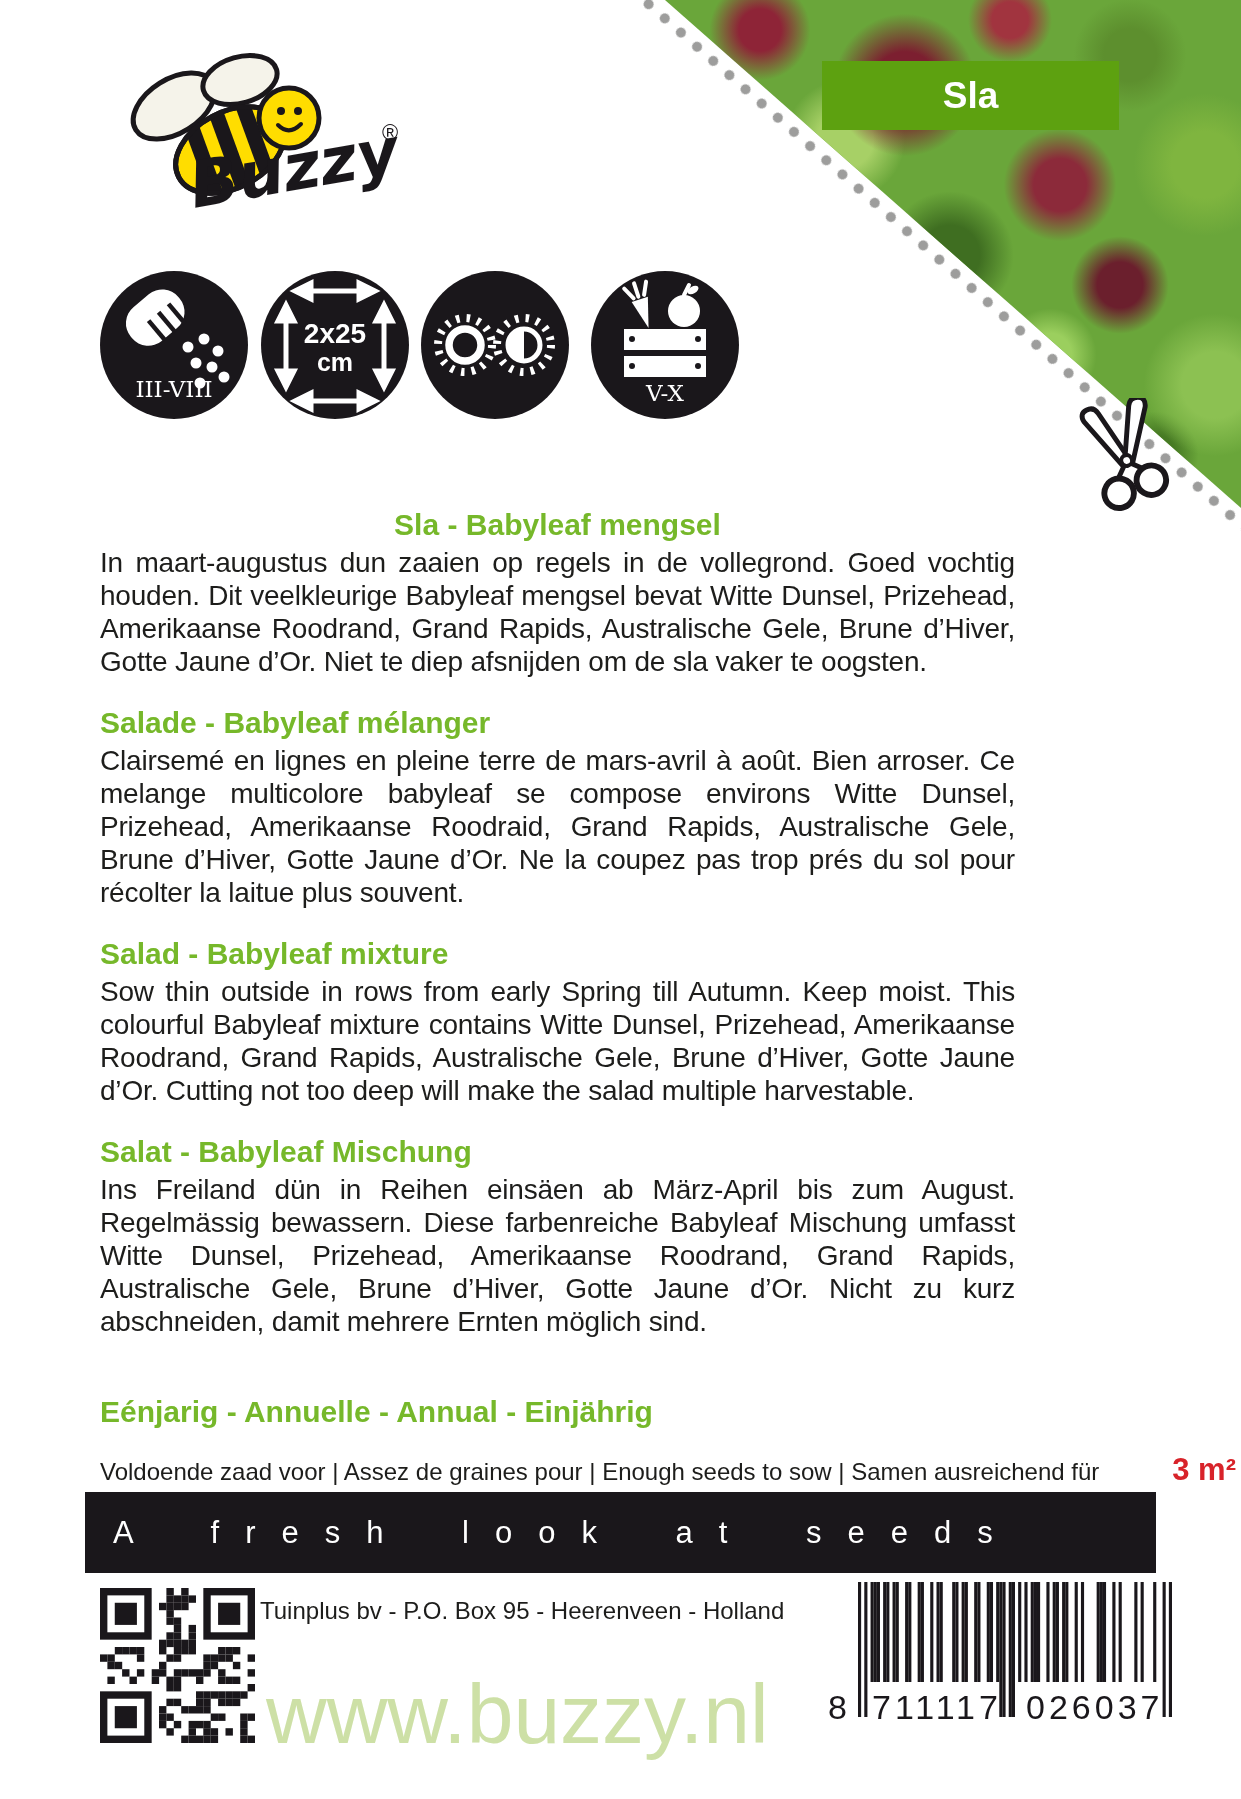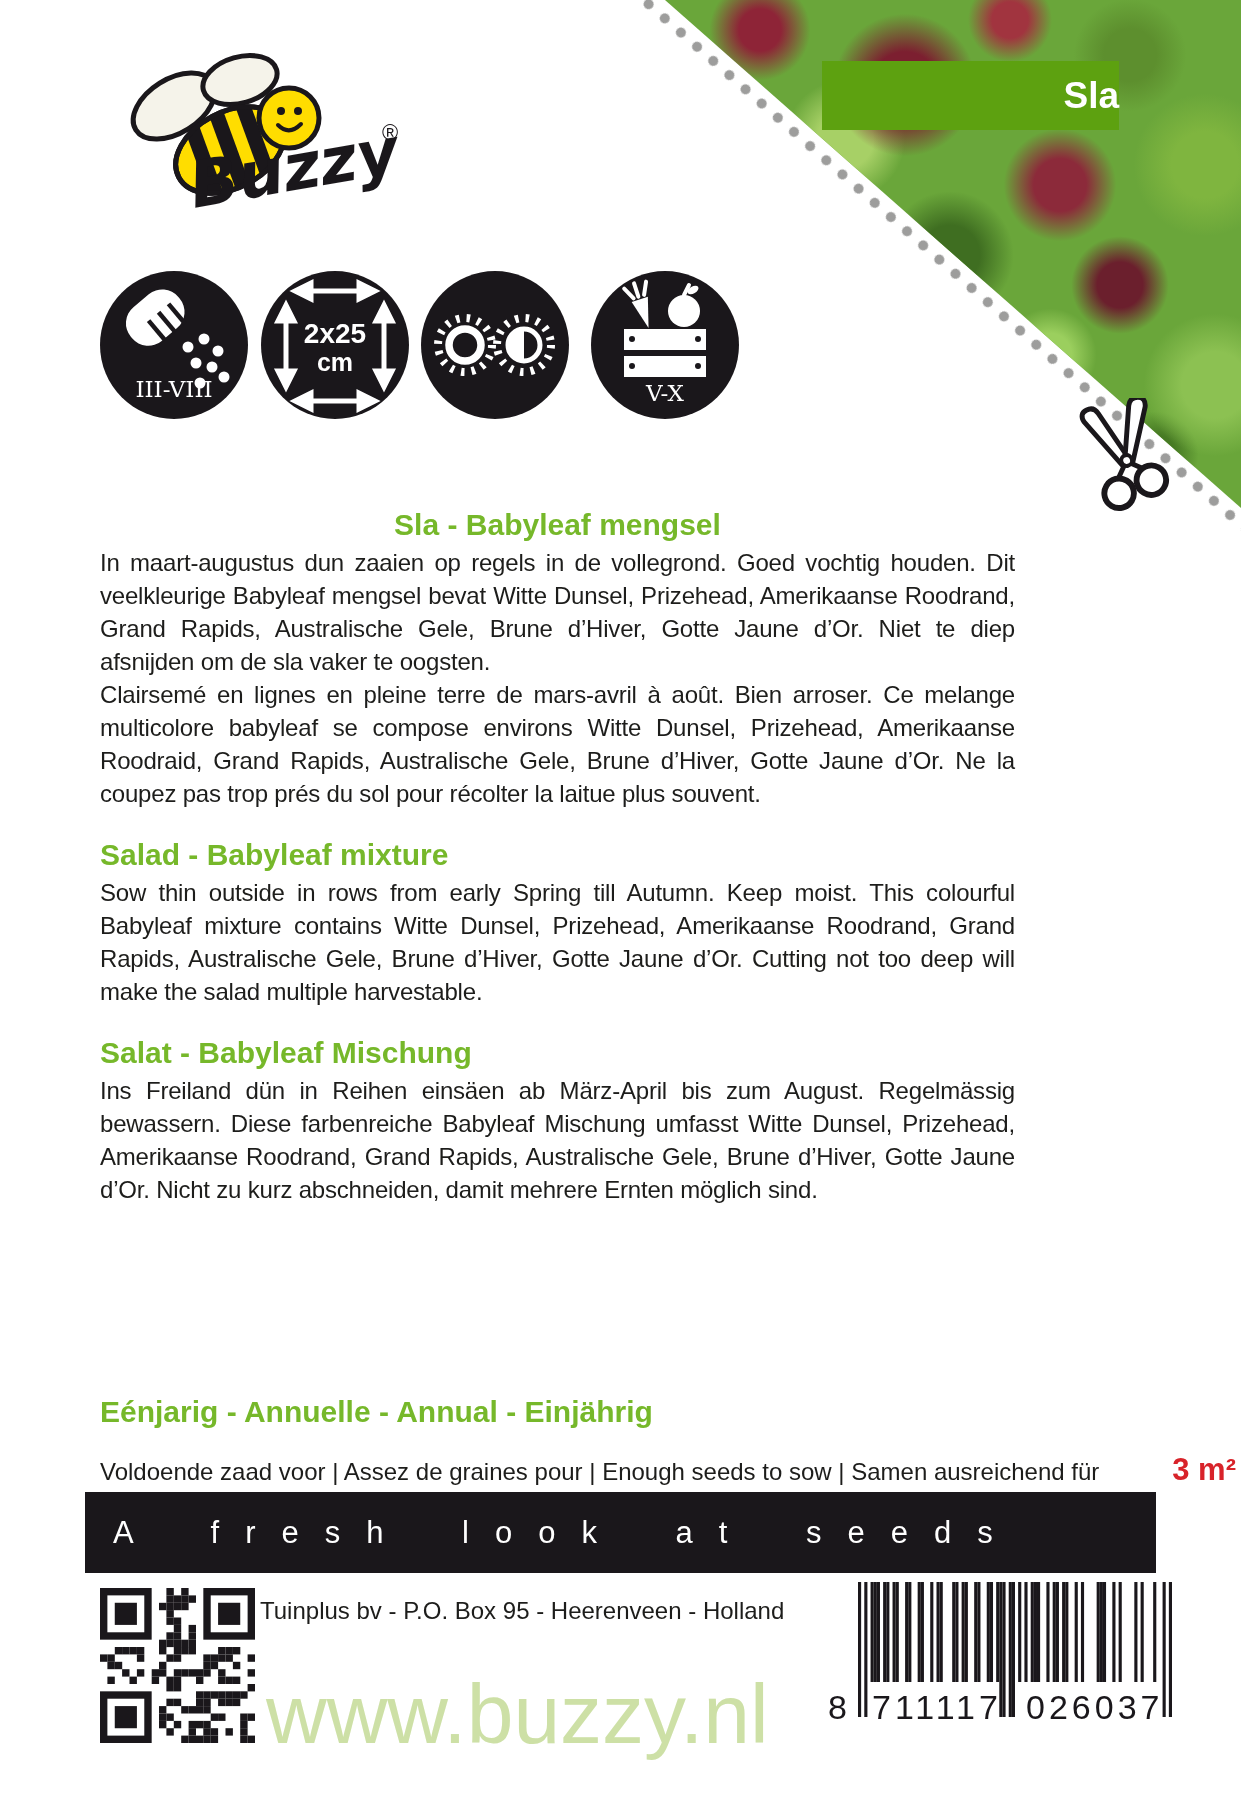--- a/index.html
+++ b/index.html
@@ -26,37 +26,37 @@
   }
 
   
   .cut-dots{position:absolute;left:648px;top:-5px;width:812px;height:13px;z-index:2;
     transform:rotate(41.3deg);transform-origin:0 0;
     background-image:radial-gradient(circle at 6.5px 6.5px, #9d9d9c 4.6px, rgba(157,157,156,0) 5.4px);
     background-size:21.5px 13px;background-repeat:repeat-x;}
 
   
   .tab{position:absolute;left:822px;top:61px;width:297px;height:69px;z-index:3;
-    background:#5da110;display:flex;align-items:center;justify-content:flex-end;
+    background:#5da110;display:flex;align-items:center;justify-content:center;
     color:#fff;font-size:37px;font-weight:bold;}
 
   
   .logo{position:absolute;left:82px;top:28px;width:330px;height:190px;z-index:3;}
 
   
   .picto{position:absolute;top:271px;width:148px;height:148px;z-index:3;}
   .p1{left:100px}.p2{left:261px}.p3{left:421px}.p4{left:591px}
 
   .scissors{position:absolute;left:1068px;top:398px;width:118px;height:140px;z-index:3;}
 
   
   .text-col{position:absolute;left:100px;top:508px;width:915px;z-index:3;}
   .sec-h{font-size:30px;font-weight:bold;color:#76b82a;margin:28px 0 4px;}
   .sec-h.first{margin-top:0;text-align:center;}
-  .sec-b{font-size:24px;line-height:33px;text-align:justify;margin:0;letter-spacing:-0.2px;}
+  .sec-b{font-size:28px;line-height:33px;text-align:justify;margin:0;letter-spacing:-0.2px;}
 
   .annual{position:absolute;left:100px;top:1395px;font-size:30px;font-weight:bold;color:#76b82a;z-index:3;}
 
   .seeds{position:absolute;left:100px;top:1452px;width:1136px;z-index:3;
     display:flex;justify-content:space-between;align-items:baseline;font-size:24px;}
   .seeds .val{font-size:31px;font-weight:bold;color:#d8232a;}
 
   
   .bar{position:absolute;left:85px;top:1492px;width:1071px;height:81px;background:#1a171b;z-index:3;
     display:flex;align-items:center;padding:4px 28px;box-sizing:border-box;overflow:hidden;}
@@ -194,20 +194,21 @@
       <line x1="66" y1="67" x2="75" y2="74" stroke-width="5"></line>
       <circle cx="46" cy="93" r="15" fill="none" stroke-width="6"></circle>
       <circle cx="81" cy="88" r="15" fill="none" stroke-width="6"></circle>
       <circle cx="61.5" cy="62.5" r="5.5" fill="#fff" stroke-width="4"></circle>
     </g>
   </svg>
 
   <div class="text-col">
     <h2 class="sec-h first">Sla - Babyleaf mengsel</h2>
     <p class="sec-b">In maart-augustus dun zaaien op regels in de vollegrond. Goed vochtig houden. Dit veelkleurige Babyleaf mengsel bevat Witte Dunsel, Prizehead, Amerikaanse Roodrand, Grand Rapids, Australische Gele, Brune d’Hiver, Gotte Jaune d’Or. Niet te diep afsnijden om de sla vaker te oogsten.</p>
+    <h2 class="sec-h">Salade - Babyleaf mélanger</h2>
     <p class="sec-b">Clairsemé en lignes en pleine terre de mars-avril à août. Bien arroser. Ce melange multicolore babyleaf se compose environs Witte Dunsel, Prizehead, Amerikaanse Roodraid, Grand Rapids, Australische Gele, Brune d’Hiver, Gotte Jaune d’Or. Ne la coupez pas trop prés du sol pour récolter la laitue plus souvent.</p>
     <h2 class="sec-h">Salad - Babyleaf mixture</h2>
     <p class="sec-b">Sow thin outside in rows from early Spring till Autumn. Keep moist. This colourful Babyleaf mixture contains Witte Dunsel, Prizehead, Amerikaanse Roodrand, Grand Rapids, Australische Gele, Brune d’Hiver, Gotte Jaune d’Or. Cutting not too deep will make the salad multiple harvestable.</p>
     <h2 class="sec-h">Salat - Babyleaf Mischung</h2>
     <p class="sec-b">Ins Freiland dün in Reihen einsäen ab März-April bis zum August. Regelmässig bewassern. Diese farbenreiche Babyleaf Mischung umfasst Witte Dunsel, Prizehead, Amerikaanse Roodrand, Grand Rapids, Australische Gele, Brune d’Hiver, Gotte Jaune d’Or. Nicht zu kurz abschneiden, damit mehrere Ernten möglich sind.</p>
   </div>
 
   <div class="annual">Eénjarig - Annuelle - Annual - Einjährig</div>
 
   <div class="seeds">

